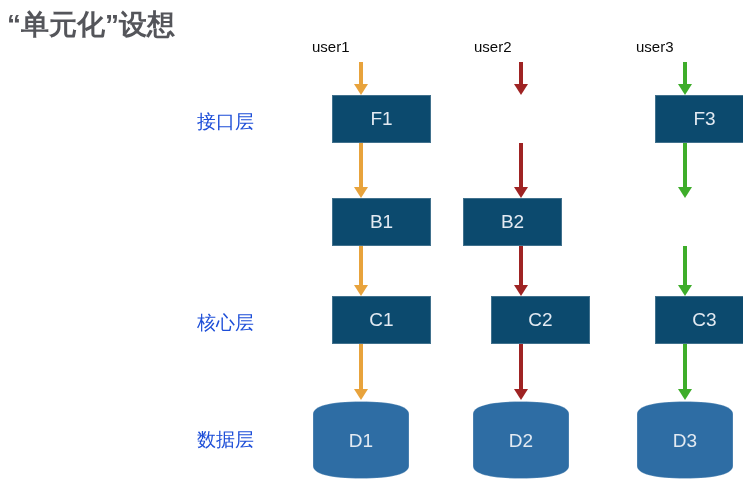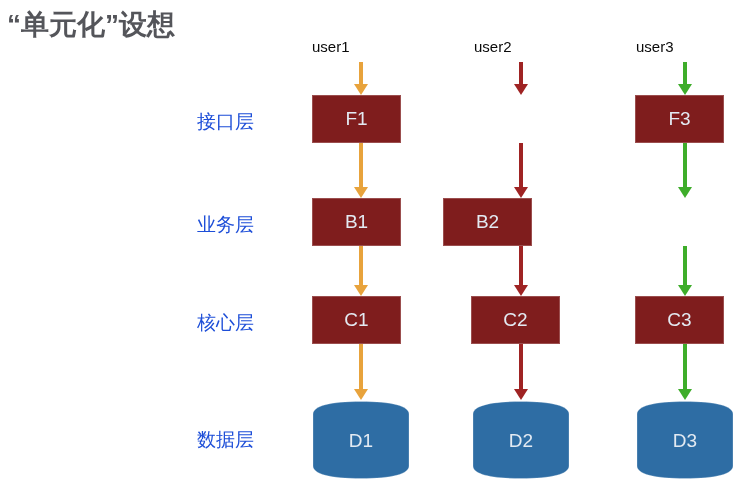--- a/index.html
+++ b/index.html
@@ -38,29 +38,30 @@
   .user-label {
     position: absolute;
     width: 99px;
     top: 38px;
     font-size: 15px;
     color: #0A0A0A;
   }
 
   .node {
     position: absolute;
-    width: 89px;
+    width: 99px;
     height: 48px;
-    background: #7f1d1d;
+    background: #0c4a6e;
     box-shadow: inset 0 0 0 1px rgba(255,255,255,0.22);
     color: #E3EAF2;
     font-size: 19px;
     display: flex;
     align-items: center;
     justify-content: center;
+    margin-left: 20px;
   }
 
   .cyl { position: absolute; }
   .cyl path {
     fill: #2E6DA4;
     stroke: rgba(255,255,255,0.25);
     stroke-width: 1;
   }
   .cyl text {
     fill: #E3EAF2;
@@ -89,21 +90,20 @@
   .c3 { color: #3EAD2A; }
 </style>
 </head>
 <body>
 
 <div class="canvas">
 
   <div class="title">“单元化”设想</div>
 
   <div class="layer-label" style="top:109px">接口层</div>
-  <div class="layer-label" style="top:212px">业务层</div>
   <div class="layer-label" style="top:427px">数据层</div>
   <div class="layer-label" style="top:310px">核心层</div>
 
   <div class="user-label" style="left:312px">user1</div>
   <div class="user-label" style="left:474px">user2</div>
   <div class="user-label" style="left:636px">user3</div>
 
   <div class="arrow c1" style="left:354px;top:62px;height:33px">
       <i class="shaft"></i>
       <i class="head"></i>

